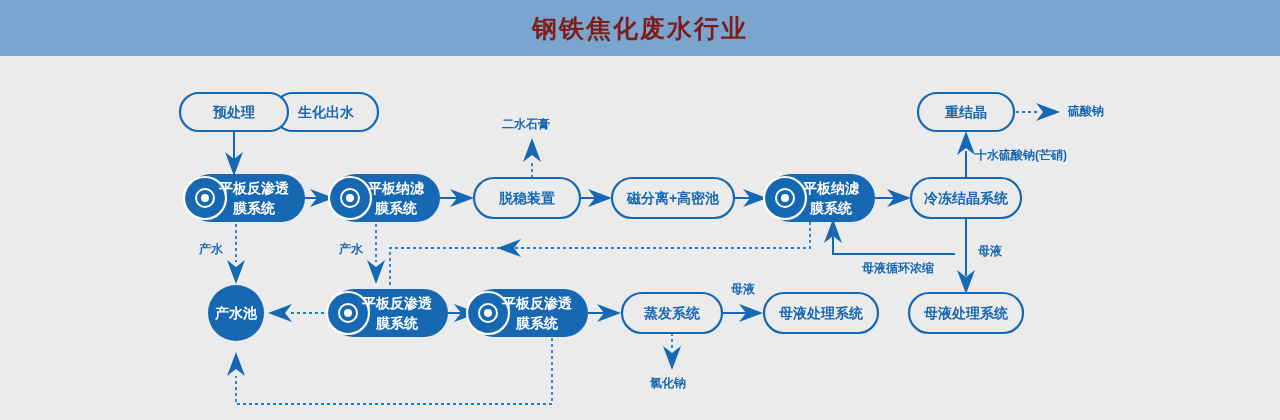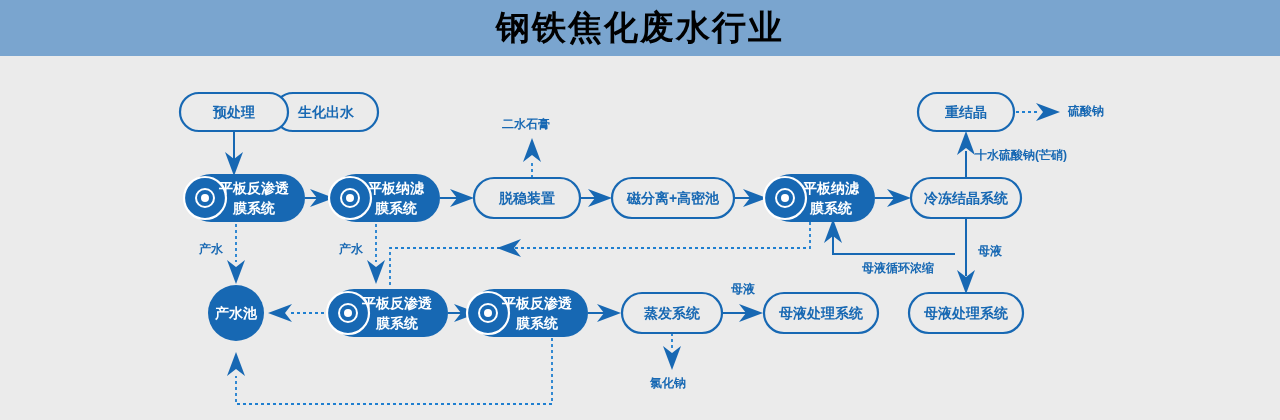--- a/index.html
+++ b/index.html
@@ -23,22 +23,22 @@
     position: absolute;
     left: 0; top: 0;
     width: 1280px;
     height: 56px;
     background: #7aa5cf;
     display: flex;
     align-items: center;
     justify-content: center;
   }
   #header-title {
-    color: #000000;
-    font-size: 34px;
+    color: #7f1d1d;
+    font-size: 25px;
     font-weight: bold;
     letter-spacing: 2px;
     font-family: "Liberation Sans", "DejaVu Sans", sans-serif;
     text-align: center;
   }
   #diagram-wrap {
     position: absolute;
     left: 0; top: 56px;
     width: 1280px;
     height: 364px;

